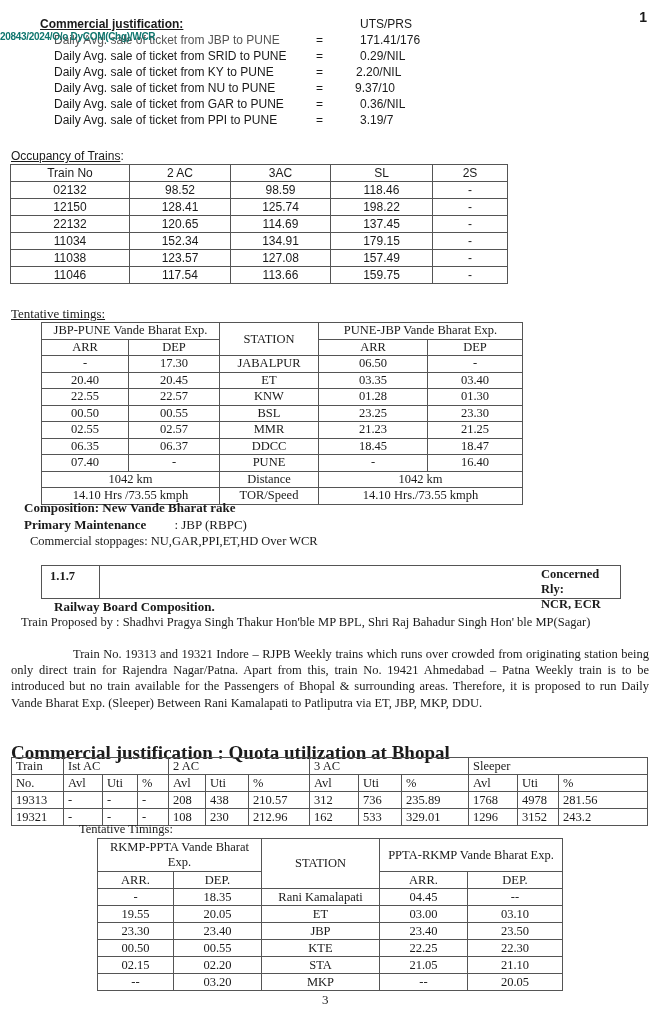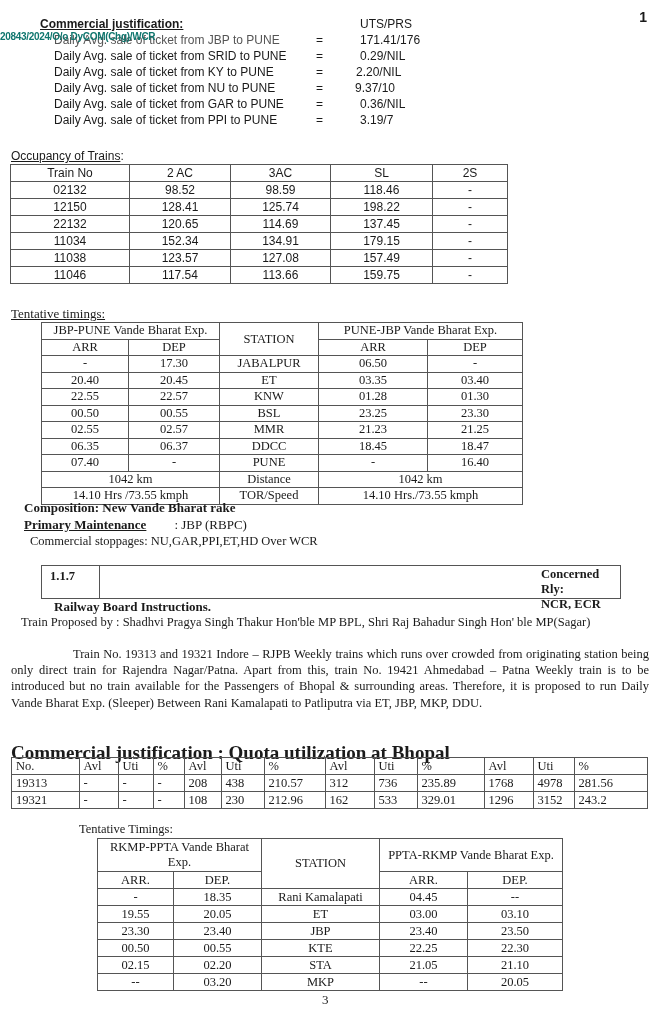--- a/index.html
+++ b/index.html
@@ -25,21 +25,21 @@
   #occ-table { position:absolute; left:10px; top:164px; width:498px; font-size:12px; }
   #occ-table td, #occ-table th { border:1px solid #555; text-align:center; height:16px; padding:0; font-weight:normal; }
 
   
   #tt1-title { left:11px; top:306px; font-size:13px; text-decoration:underline; }
   #tt1-table { position:absolute; left:41px; top:322px; width:482px; font-size:12.5px; }
   #tt1-table td { border:1px solid #555; text-align:center; height:15.5px; padding:0; line-height:15px; }
 
   #composition { left:24px; top:500px; font-size:13px; font-weight:bold; }
   #prim-maint { left:24px; top:517px; font-size:13px; }
-  #prim-maint b { font-weight:bold;text-decoration:underline; }
+  #prim-maint b { font-weight:bold; }
   #comm-stop { left:30px; top:534px; font-size:12.5px; }
 
   
   #item-box { position:absolute; left:41px; top:565px; width:578px; height:32px; border:1px solid #555; font-size:12.5px; }
   #item-box .c1 { position:absolute; left:0; top:0; width:58px; height:32px; border-right:1px solid #555; font-weight:bold; padding:3px 0 0 8px; box-sizing:border-box; }
   #item-box .c2 { position:absolute; left:58px; top:0; width:436px; height:32px; border-right:1px solid #555; font-weight:bold; padding:1px 4px 0 6px; box-sizing:border-box; line-height:15px; text-align:justify; text-align-last:left; }
   #item-box .c3 { position:absolute; left:494px; top:0; width:84px; height:32px; font-weight:bold; padding:1px 0 0 5px; box-sizing:border-box; line-height:15px; }
 
   #rb-instr { left:54px; top:599px; font-size:13px; font-weight:bold; }
   .para { position:absolute; left:11px; width:638px; font-size:12.5px; line-height:16.2px; text-align:justify; }
@@ -235,27 +235,34 @@
 <div id="comm-stop" class="abs serif">Commercial stoppages: NU,GAR,PPI,ET,HD Over WCR</div>
 
 <div id="item-box" class="serif">
   <div class="c1">1.1.7</div>
   <div class="c3">
     <div>Concerned Rly:</div>
     <div>NCR, ECR</div>
   </div>
 </div>
 
-<div id="rb-instr" class="abs serif">Railway Board Instructions.</div>
+<div id="rb-instr" class="abs serif">Railway Board Composition.</div>
 <div id="para-proposed" class="para serif">Train Proposed by  : Shadhvi Pragya Singh Thakur Hon'ble  MP BPL, Shri Raj Bahadur Singh Hon' ble MP(Sagar)</div>
 <div id="para-main" class="para serif">Train No. 19313 and 19321 Indore –  RJPB Weekly trains which runs over crowded  from originating station being only  direct train for Rajendra Nagar/Patna. Apart from this, train No. 19421 Ahmedabad – Patna Weekly train is to be introduced but no train available for the Passengers of Bhopal &amp; surrounding areas. Therefore, it is proposed to run  Daily Vande Bharat  Exp. (Sleeper) Between Rani Kamalapati to  Patliputra via ET, JBP, MKP, DDU.</div>
 
 <div id="quota-title" class="abs serif">Commercial justification :  Quota utilization  at Bhopal</div>
 <table id="quota-table" class="serif">
   <tbody>
+      <tr>
+    <td style="width:47px">Train</td>
+    <td colspan="3">Ist AC</td>
+    <td colspan="3">2 AC</td>
+    <td colspan="3">3 AC</td>
+    <td colspan="3">Sleeper</td>
+  </tr>
   <tr>
     <td>No.</td>
     <td style="width:34px">Avl</td>
     <td style="width:30px">Uti</td>
     <td style="width:26px">%</td>
     <td style="width:32px">Avl</td>
     <td style="width:38px">Uti</td>
     <td style="width:56px">%</td>
     <td style="width:44px">Avl</td>
     <td style="width:38px">Uti</td>

